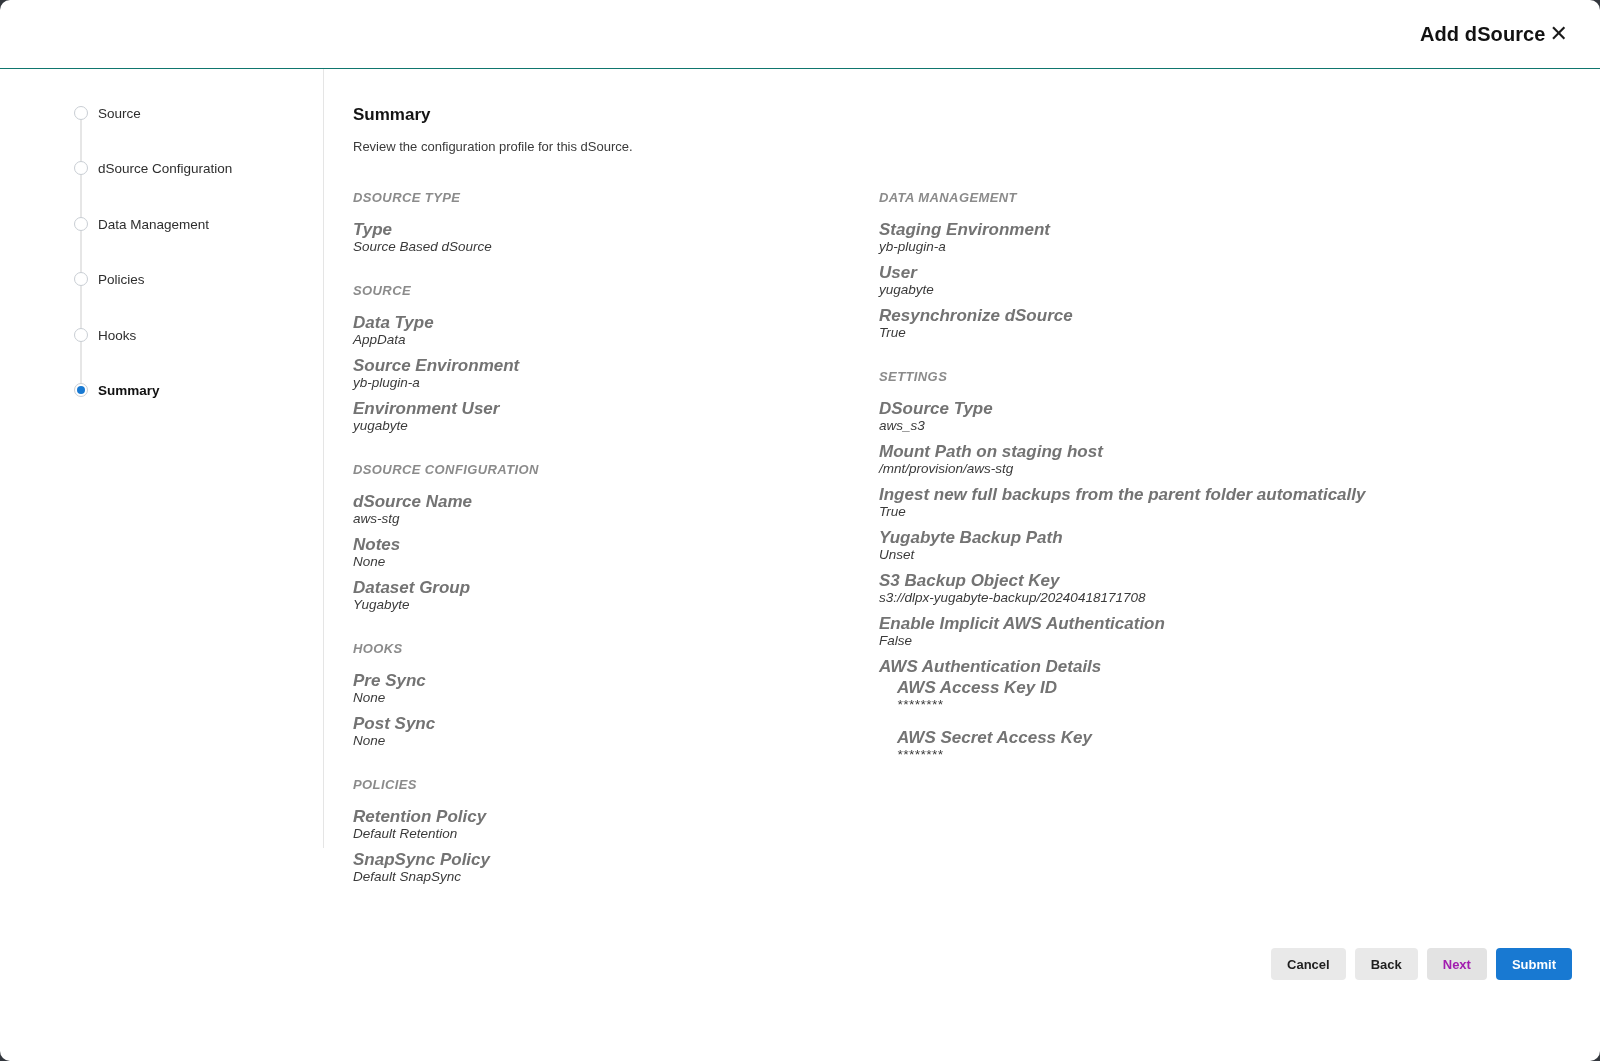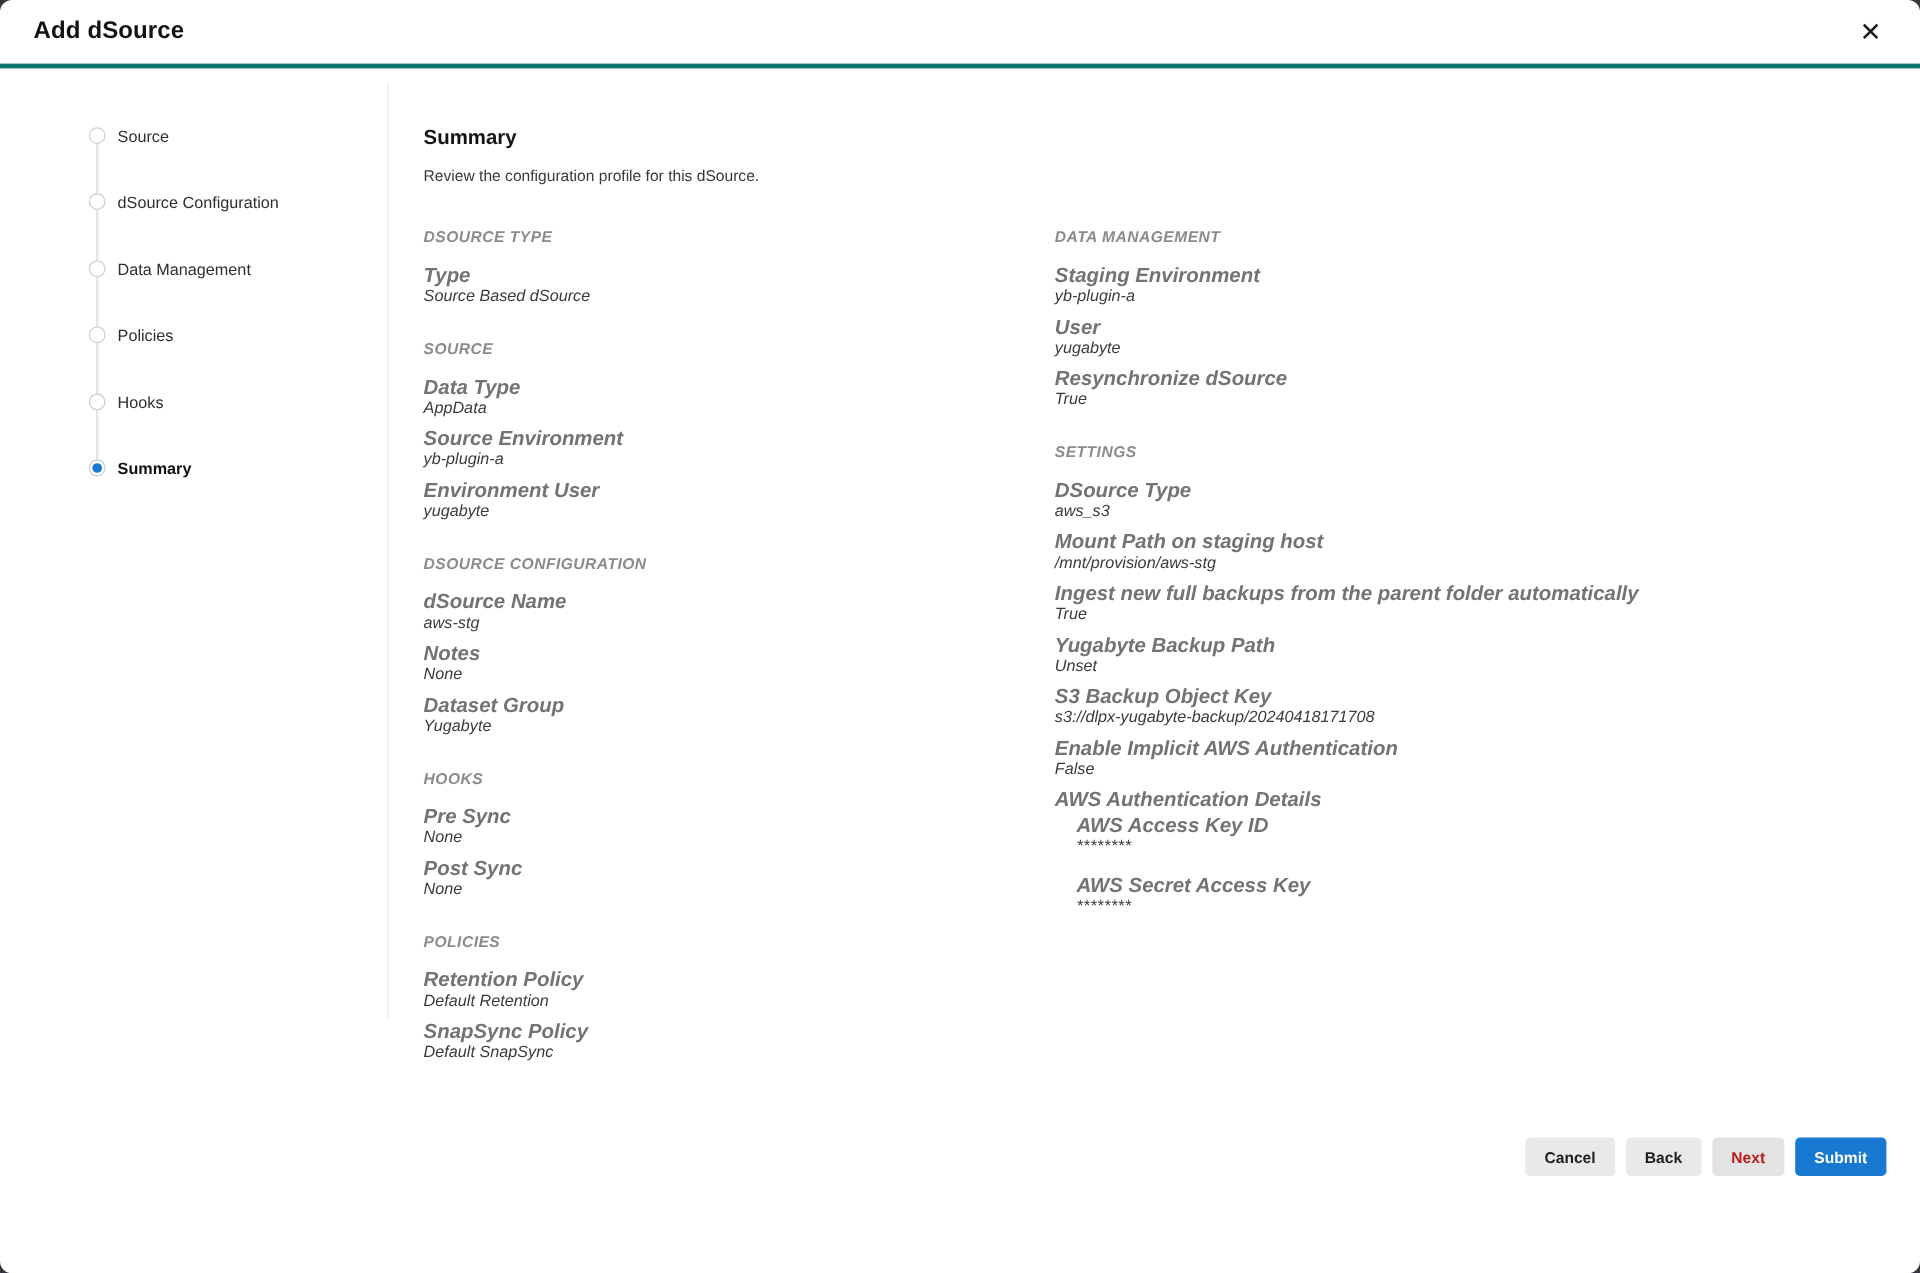--- a/index.html
+++ b/index.html
@@ -11,24 +11,24 @@
   }
   .dialog {
     position: relative;
     width: 1600px; height: 1061px;
     background: #ffffff;
     border-radius: 10px;
     overflow: hidden;
   }
   
   .dialog-header {
-    height: 57px;
+    height: 69px;
     box-sizing: border-box;
-    border-bottom: 4px solid #0f766e;
-    display: flex; align-items: center; justify-content: space-between;
+    border-bottom: 1px solid #0f766e;
+    display: flex; align-items: center; justify-content: flex-end;
     padding: 0 28px;
   }
   .dialog-title {
     font-size: 20px; font-weight: 700; color: #121212; letter-spacing: 0.1px;
   }
   .close-btn {
     background: none; border: none; padding: 4px; cursor: pointer;
     font-size: 22px; line-height: 1; color: #1a1a1a; font-weight: 400;
   }
   
@@ -87,21 +87,21 @@
     position: absolute; top: 948px; right: 28px;
     display: flex; gap: 9px;
   }
   .btn {
     height: 32px; padding: 0 16px; border: none; border-radius: 4px;
     font-family: "Liberation Sans", sans-serif;
     font-size: 13px; font-weight: 700; cursor: pointer;
     background: #e9e9e9; color: #1f1f1f;
     display: flex; align-items: center; justify-content: center;
   }
-  .btn.disabled { background: #e3e3e3; color: #b91c1c; cursor: default; }
+  .btn.disabled { background: #e3e3e3; color: #a21caf; cursor: default; }
   .btn.primary { background: #1879d2; color: #ffffff; }
 </style>
 </head>
 <body>
 
 <div class="dialog">
 
   <div class="dialog-header">
     <div class="dialog-title">Add dSource</div>
     <button class="close-btn">✕</button>

